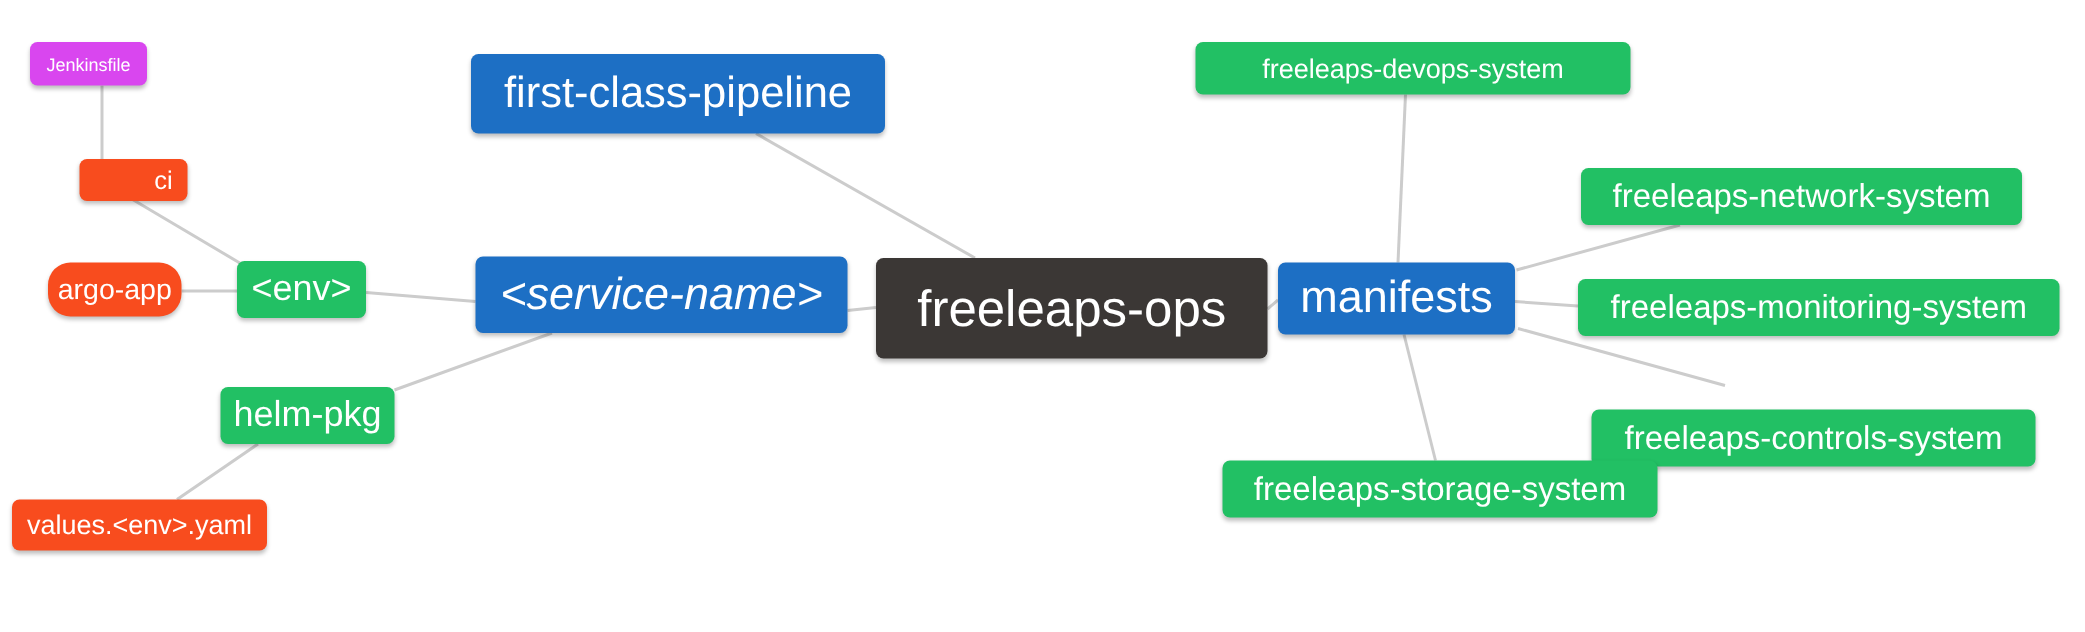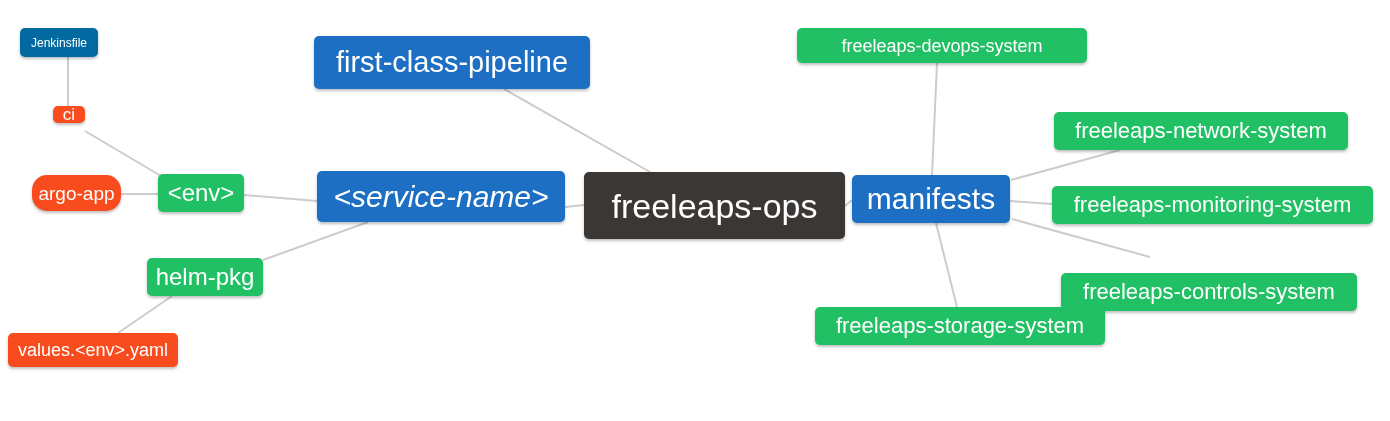--- a/index.html
+++ b/index.html
@@ -49,22 +49,22 @@
       <line x1="172" y1="296" x2="118" y2="333" stroke="#cccccc" stroke-width="2"></line>
       <line x1="504" y1="89" x2="650" y2="172" stroke="#cccccc" stroke-width="2"></line>
       <line x1="565" y1="207" x2="584" y2="205" stroke="#cccccc" stroke-width="2"></line>
       <line x1="845" y1="206" x2="852" y2="200" stroke="#cccccc" stroke-width="2"></line>
       <line x1="932" y1="175" x2="937" y2="63" stroke="#cccccc" stroke-width="2"></line>
       <line x1="1011" y1="180" x2="1120" y2="150" stroke="#cccccc" stroke-width="2"></line>
       <line x1="1010" y1="201" x2="1052" y2="204" stroke="#cccccc" stroke-width="2"></line>
       <line x1="1012" y1="219" x2="1150" y2="257" stroke="#cccccc" stroke-width="2"></line>
       <line x1="936" y1="223" x2="957" y2="307" stroke="#cccccc" stroke-width="2"></line>
     </svg>
-<div class="node" style="left: 20px; top: 28px; width: 78px; height: 29px; font-size: 12px; background: #0369a1; color: rgb(255, 255, 255);">Jenkinsfile</div>
-    <div class="node" style="left: 53px; top: 106px; width: 32px; height: 17px; font-size: 17px; background: rgb(248, 76, 30); color: rgb(255, 255, 255);">ci</div>
+<div class="node" style="left: 20px; top: 28px; width: 78px; height: 29px; font-size: 12px; background: #d946ef; color: rgb(255, 255, 255);">Jenkinsfile</div>
+    <div class="node" style="left: 53px; top: 106px; width: 32px; height: 28px; font-size: 17px; background: rgb(248, 76, 30); color: rgb(255, 255, 255); padding-left: 40px;">ci</div>
     <div class="node" style="left: 32px; top: 175px; width: 89px; height: 36px; font-size: 19px; background: rgb(248, 76, 30); color: rgb(255, 255, 255); border-radius: 15px;">argo-app</div>
     <div class="node" style="left: 158px; top: 174px; width: 86px; height: 38px; font-size: 24px; background: rgb(34, 192, 100); color: rgb(255, 255, 255);">&lt;env&gt;</div>
     <div class="node" style="left: 147px; top: 258px; width: 116px; height: 38px; font-size: 24px; background: rgb(34, 192, 100); color: rgb(255, 255, 255);">helm-pkg</div>
     <div class="node" style="left: 8px; top: 333px; width: 170px; height: 34px; font-size: 18px; background: rgb(248, 76, 30); color: rgb(255, 255, 255);">values.&lt;env&gt;.yaml</div>
     <div class="node" style="left: 314px; top: 36px; width: 276px; height: 53px; font-size: 29px; background: rgb(29, 111, 196); color: rgb(255, 255, 255);">first-class-pipeline</div>
     <div class="node" style="left: 317px; top: 171px; width: 248px; height: 51px; font-size: 30px; background: rgb(29, 111, 196); color: rgb(255, 255, 255); font-style: italic;">&lt;service-name&gt;</div>
     <div class="node" style="left: 584px; top: 172px; width: 261px; height: 67px; font-size: 34px; background: rgb(59, 55, 53); color: rgb(255, 255, 255);">freeleaps-ops</div>
     <div class="node" style="left: 852px; top: 175px; width: 158px; height: 48px; font-size: 30px; background: rgb(29, 111, 196); color: rgb(255, 255, 255);">manifests</div>
     <div class="node" style="left: 797px; top: 28px; width: 290px; height: 35px; font-size: 18px; background: rgb(34, 192, 100); color: rgb(255, 255, 255);">freeleaps-devops-system</div>
     <div class="node" style="left: 1054px; top: 112px; width: 294px; height: 38px; font-size: 22px; background: rgb(34, 192, 100); color: rgb(255, 255, 255);">freeleaps-network-system</div>

